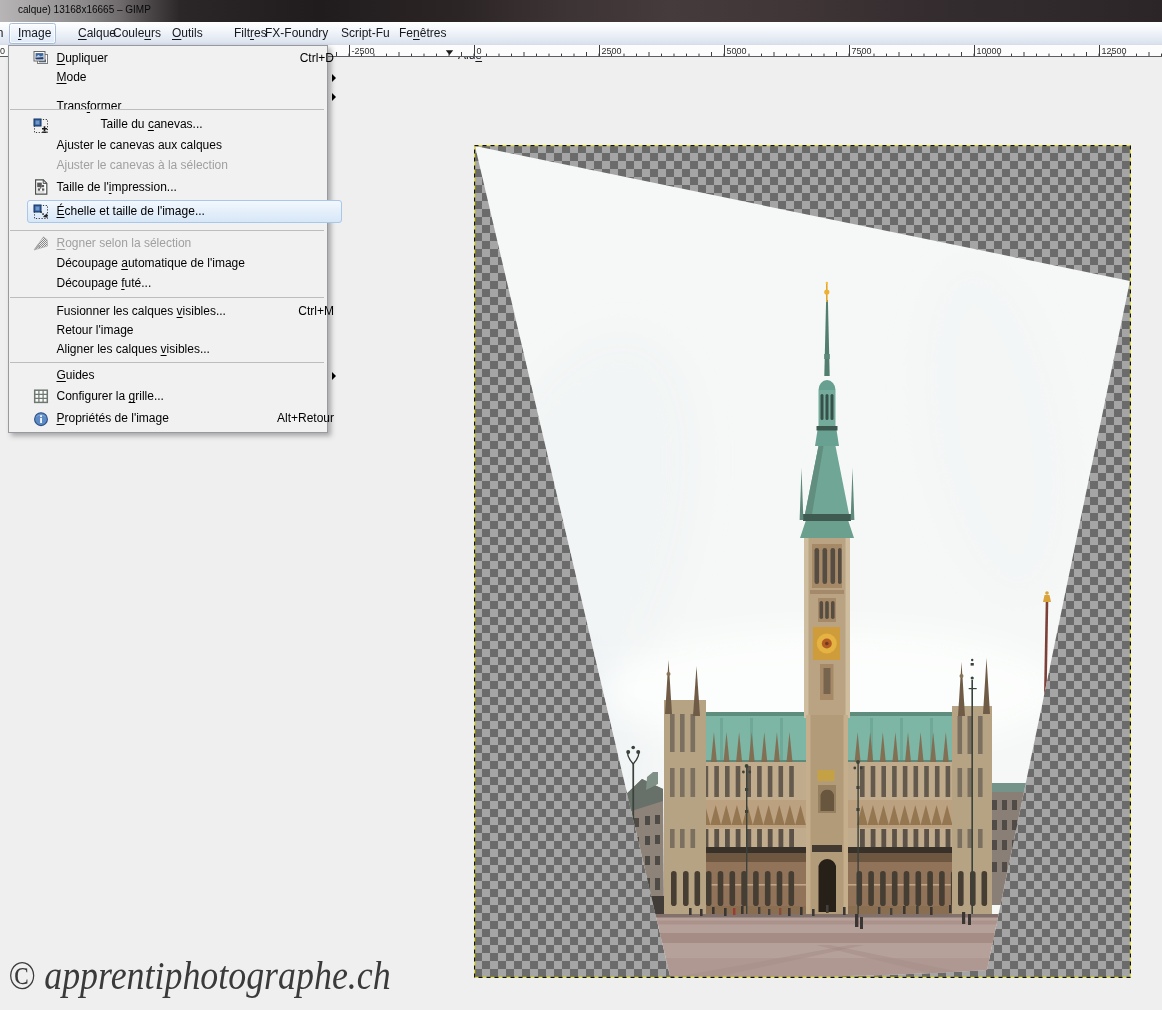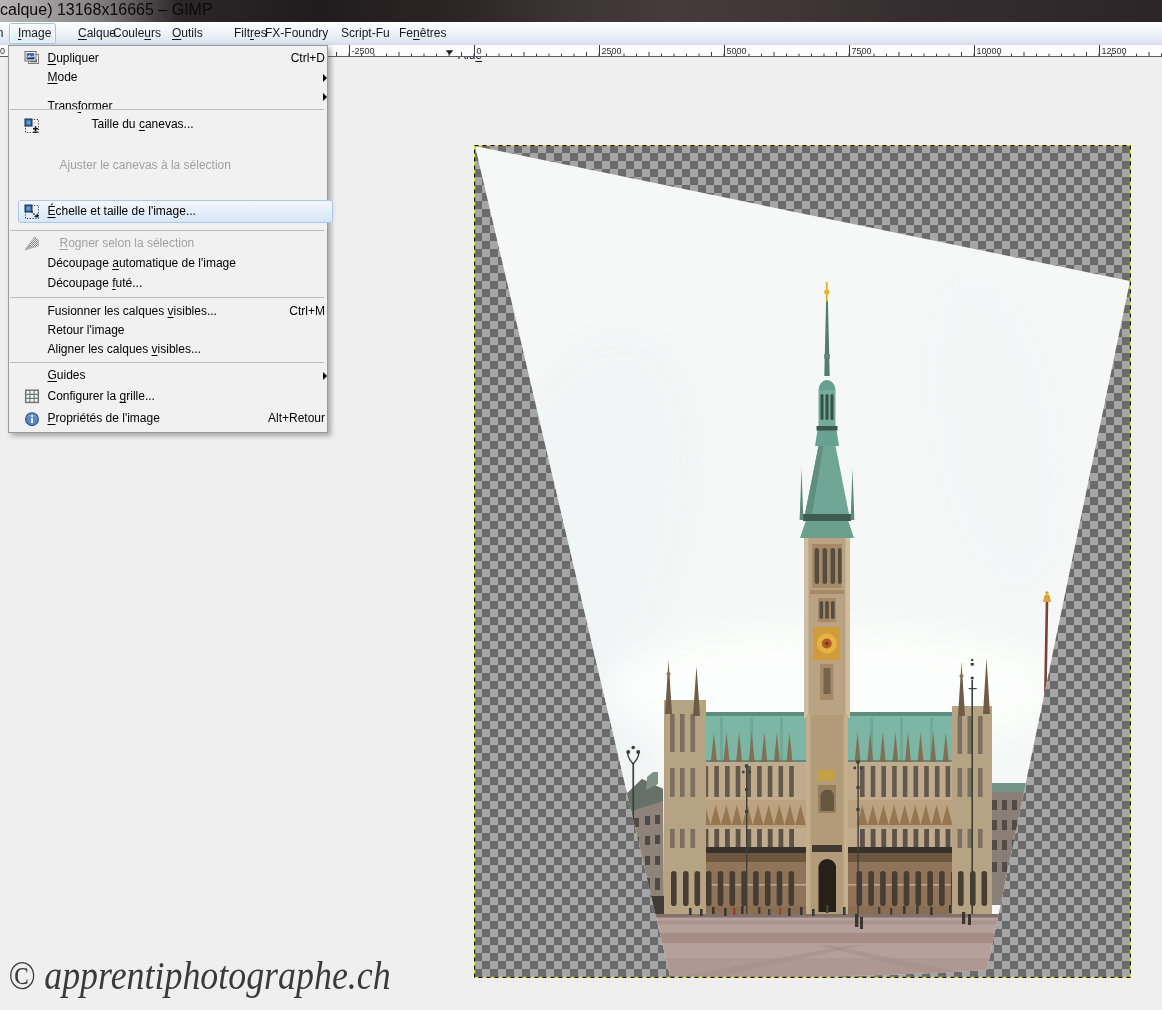--- a/index.html
+++ b/index.html
@@ -1,35 +1,35 @@
 <!DOCTYPE html>
 <html><head>
 <meta charset="utf-8">
 <style>
 html,body{margin:0;padding:0;}
 body{width:1162px;height:1010px;overflow:hidden;position:relative;
   background:#efeff0;font-family:"Liberation Sans",sans-serif;}
 #titlebar{position:absolute;left:0;top:0;width:1162px;height:22px;
   background:linear-gradient(90deg,#b7b5b6 0px,#a3a1a2 40px,#8b898a 85px,#6f6b6c 120px,#4a4546 150px,#2b2627 180px,#201c1d 320px,#2c2526 460px,#3d3435 570px,#453a3c 670px,#403638 790px,#352d2f 910px,#302a2c 1040px,#2b2527 1162px);}
-#titlebar .t{position:absolute;left:0px;top:0px;font-size:16px;line-height:20px;color:#0a0a0a;}
+#titlebar .t{position:absolute;left:18px;top:0px;font-size:10px;line-height:20px;color:#0a0a0a;}
 #menubar{position:absolute;left:0;top:22px;width:1162px;height:23px;
   background:linear-gradient(#feffff,#f4f7fb 35%,#e5ebf4 70%,#dce3ee 92%,#d3dbe8);}
 #menubar .mi{position:absolute;top:0;height:23px;line-height:23px;font-size:12px;color:#16181f;white-space:pre;}
 #imgbox{position:absolute;left:9px;top:0.5px;width:45px;height:19px;border:1px solid #a8bedb;border-radius:2.5px;
   background:linear-gradient(#fafcfe,#e9f1fa 60%,#dfeaf7);box-shadow:inset 0 0 0 1px rgba(255,255,255,.75);}
 #ruler{position:absolute;left:0;top:45px;width:1162px;height:12px;background:#fcfcfc;}
 #ruler>svg,#canvasbox>svg{display:block;}
 #canvasbox{position:absolute;left:474px;top:145px;width:657px;height:833px;}
 #popup{position:absolute;left:8px;top:45px;width:318px;height:386px;background:#f1f1f1;
   border:1px solid #979b9f;box-shadow:3px 3px 5px rgba(80,80,80,.45);z-index:20;}
-.mrow{position:absolute;left:8px;width:316px;}
+.mrow{position:absolute;left:17px;width:316px;}
 .mtxt{position:absolute;left:30.5px;top:0;font-size:12px;color:#000;white-space:pre;}
 .msc{position:absolute;right:8px;top:0;font-size:12px;color:#000;}
 .mic{position:absolute;left:7px;width:16px;height:16px;}
-.dis{color:#a0a0a0;margin-left:12px;}
+.dis{color:#a0a0a0;}
 .arr{position:absolute;right:6px;width:0;height:0;border-left:4px solid #000;border-top:4px solid transparent;border-bottom:4px solid transparent;}
 .msep{position:absolute;left:1px;width:314px;height:1px;background:#bdbdbd;}
 #wm{position:absolute;left:8px;top:955px;font-family:"Liberation Serif",serif;font-style:italic;
   font-size:41px;line-height:41px;color:#3a3a3a;white-space:pre;transform:scaleX(0.875);transform-origin:0 0;}
 u{text-decoration:underline;text-underline-offset:1.5px;}
 </style>
 </head>
 <body>
 <div id="titlebar">
     <span class="t">calque) 13168x16665 – GIMP</span>
@@ -552,22 +552,38 @@
   <div class="mrow" style="top:68px;height:21px;">
     <svg class="mic" style="top:2.5px" viewBox="0 0 16 16">
         <rect x="1.5" y="2.5" width="13" height="13" fill="none" stroke="#3a3a3a" stroke-dasharray="1.2 1.6"></rect>
         <rect x="1" y="2" width="7" height="7" fill="#3565a4" stroke="#12305e"></rect>
         <rect x="2.6" y="3.6" width="3.8" height="3.8" fill="#6f97c8"></rect>
         <path d="M11.5 9.2 v5 M9 11.7 h5" stroke="#1a1a1a" stroke-width="1.6" fill="none"></path>
         <path d="M9.2 15.2 h4.6" stroke="#1a1a1a" stroke-width="1.4"></path>
       </svg>
     <span class="mtxt" style="line-height:21px;margin-left:44px;">Taille du <u>c</u>anevas...</span>
   </div>
+  <div class="mrow" style="top:89px;height:20px;">
+    <span class="mtxt" style="line-height:20px;">Ajuster le canevas aux calques</span>
+  </div>
   <div class="mrow" style="top:109px;height:20px;">
     <span class="mtxt dis" style="line-height:20px;">Ajuster le canevas à la sélection</span>
+  </div>
+  <div class="mrow" style="top:129px;height:24px;">
+    <svg class="mic" style="top:4px" viewBox="0 0 16 16">
+        <path d="M2.6 0.8 h7.6 l3.6 3.6 v10.8 h-11.2 z" fill="#fefefe" stroke="#4a4f4a" stroke-width="1.2"></path>
+        <path d="M10.2 0.8 v3.6 h3.6 z" fill="#e2e2e2" stroke="#4a4f4a" stroke-width="1"></path>
+        <rect x="4.2" y="3.6" width="4.6" height="4.6" fill="#595959"></rect>
+        <rect x="8.8" y="5.9" width="2.3" height="2.3" fill="#595959"></rect>
+        <rect x="4.8" y="9.4" width="2.3" height="2.3" fill="#595959"></rect>
+        <rect x="9" y="9.4" width="2.3" height="2.3" fill="#595959"></rect>
+        <rect x="6.9" y="8.2" width="1.4" height="1.4" fill="#595959"></rect>
+        <rect x="4.2" y="12.4" width="7.2" height="1.1" fill="#c6c6c6"></rect>
+      </svg>
+    <span class="mtxt" style="line-height:24px;">Taille de l'<u>i</u>mpression...</span>
   </div>
   <div class="mrow" style="top:153.5px;height:23px;">
     <div style="position:absolute;left:1px;top:0.5px;width:313px;height:21px;border:1px solid #aac6e8;border-radius:3px;background:linear-gradient(#f3f8fd,#e3eefa 55%,#d7e7f8);"></div>
     <svg class="mic" style="top:3.5px" viewBox="0 0 16 16">
         <rect x="1.5" y="2.5" width="13" height="13" fill="none" stroke="#3a3a3a" stroke-dasharray="1.2 1.6"></rect>
         <rect x="1" y="2" width="7" height="7" fill="#3565a4" stroke="#12305e"></rect>
         <rect x="2.6" y="3.6" width="3.8" height="3.8" fill="#6f97c8"></rect>
         <path d="M7.5 8.5 L12.5 13.5" stroke="#262626" stroke-width="1.5" stroke-dasharray="1.6 1.2" fill="none"></path>
         <path d="M14.6 14.8 L9.9 14.1 L14 10.3 Z" fill="#262626"></path>
       </svg>

